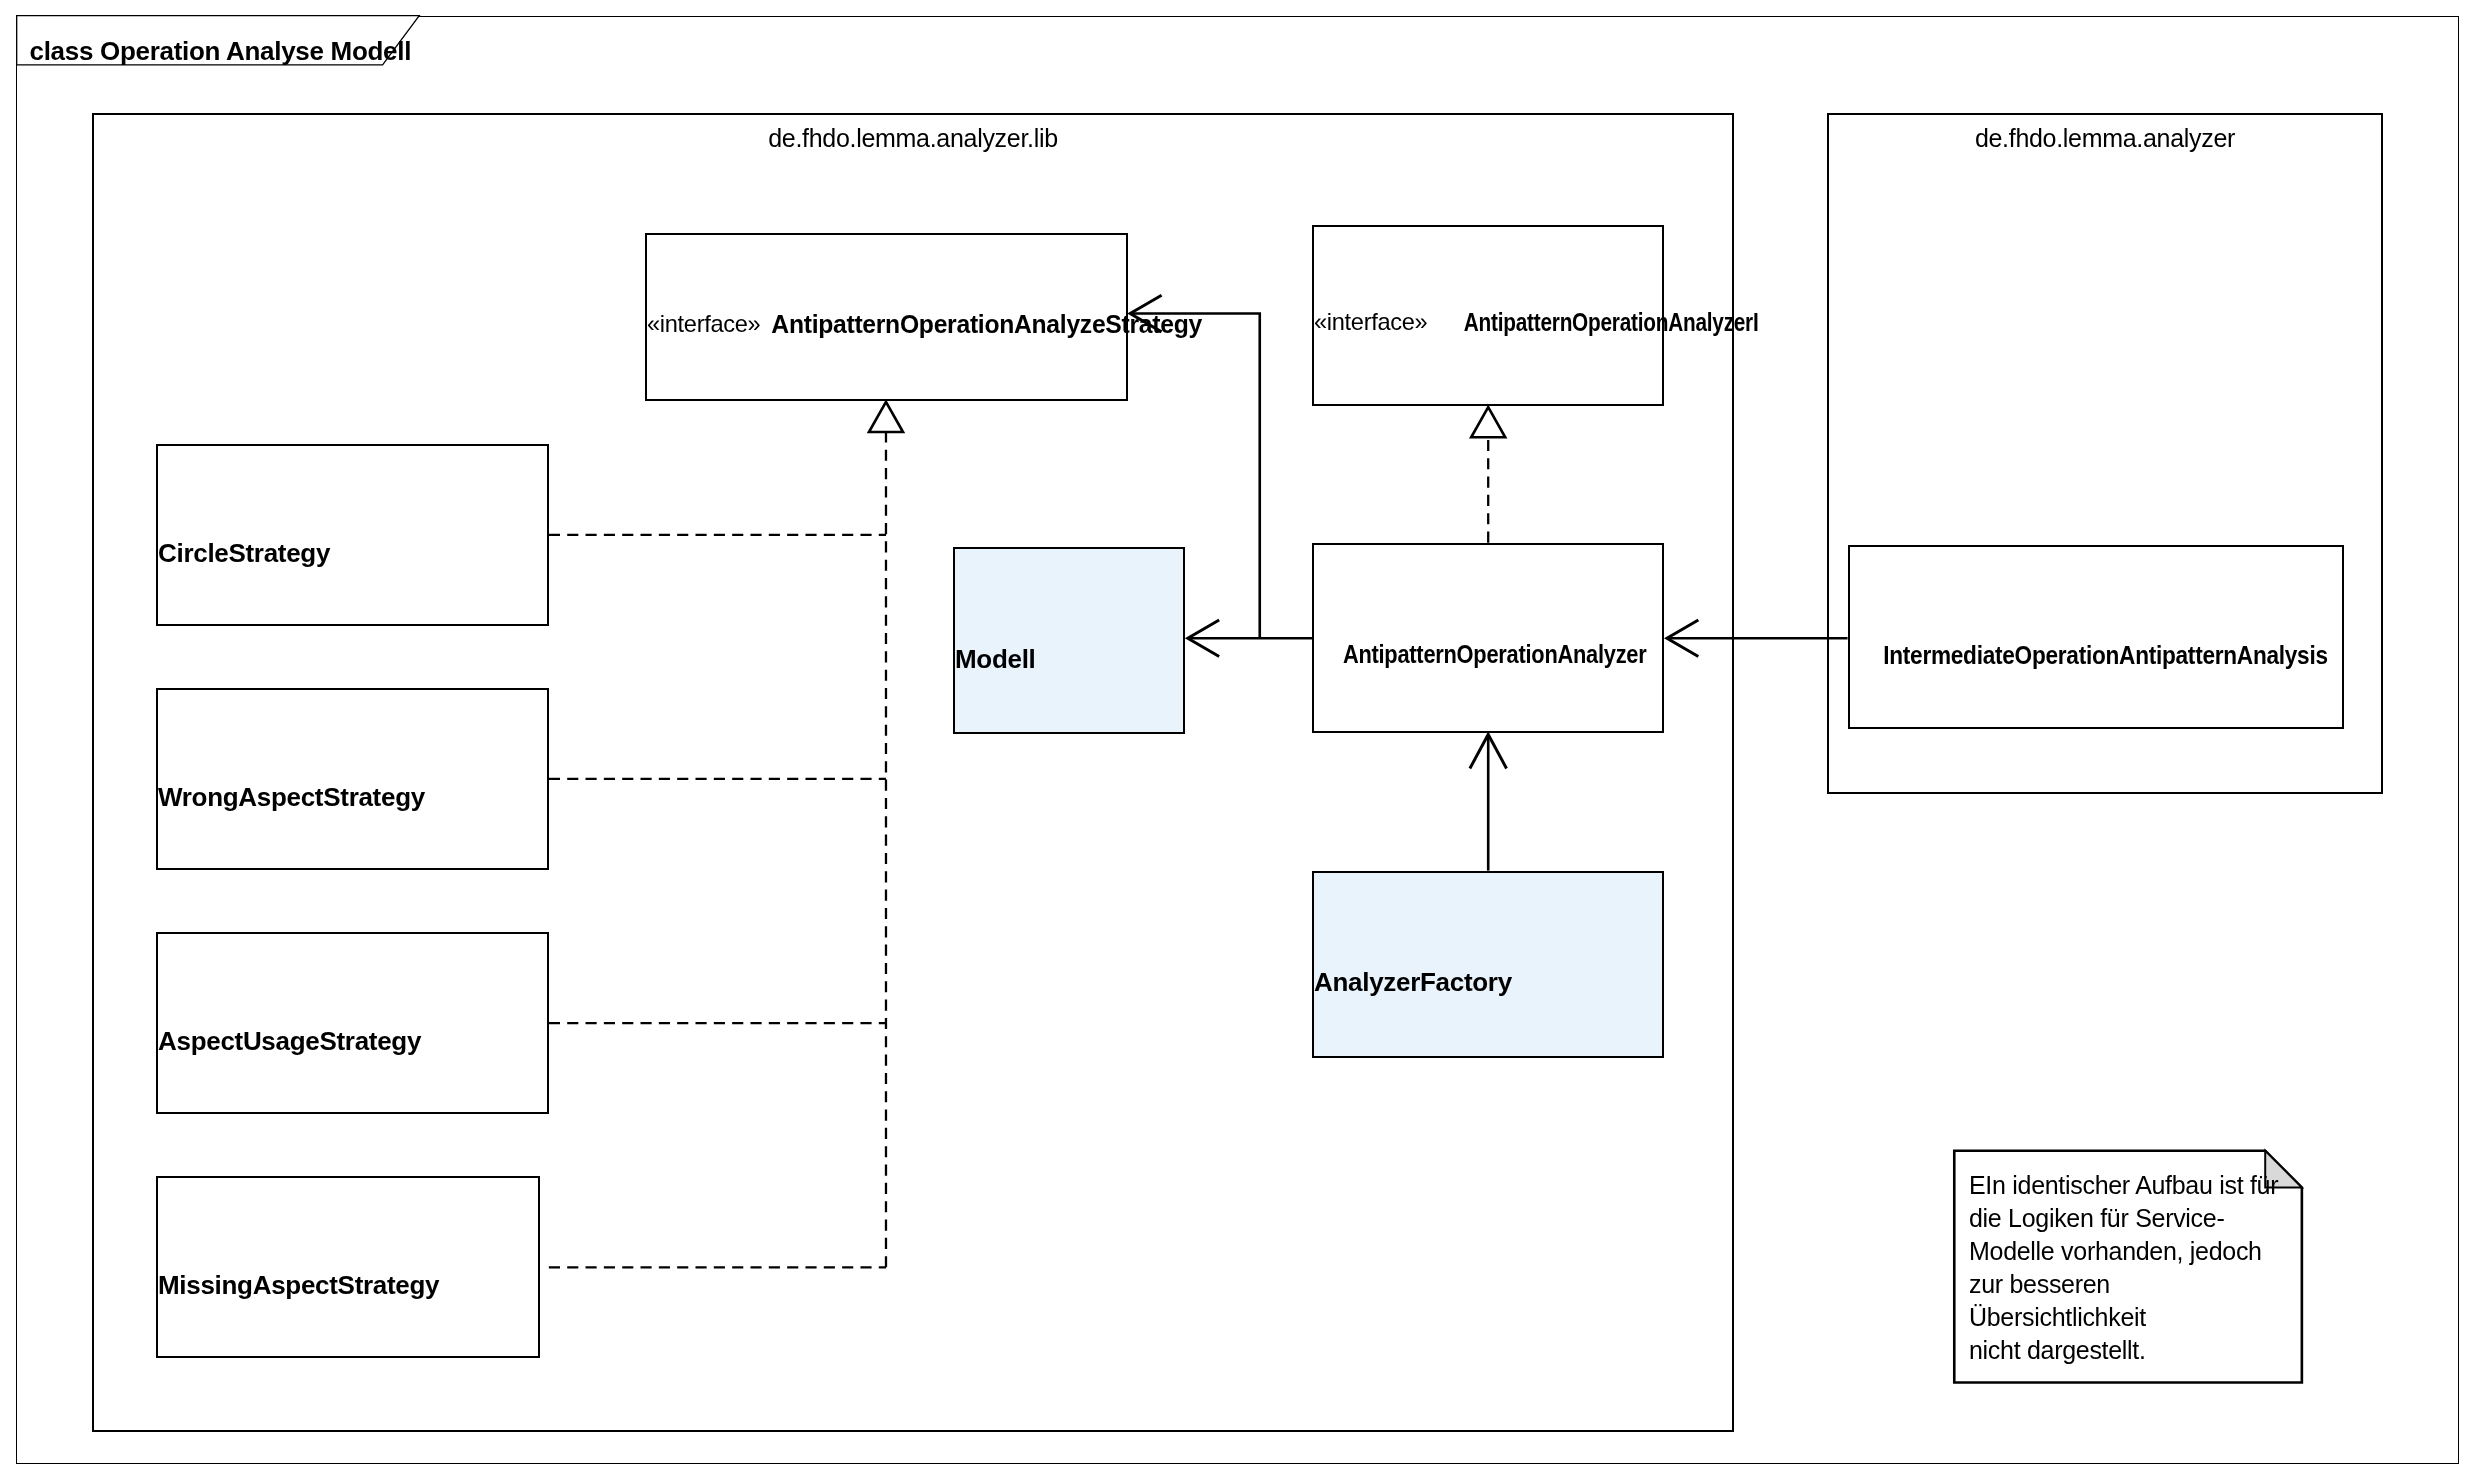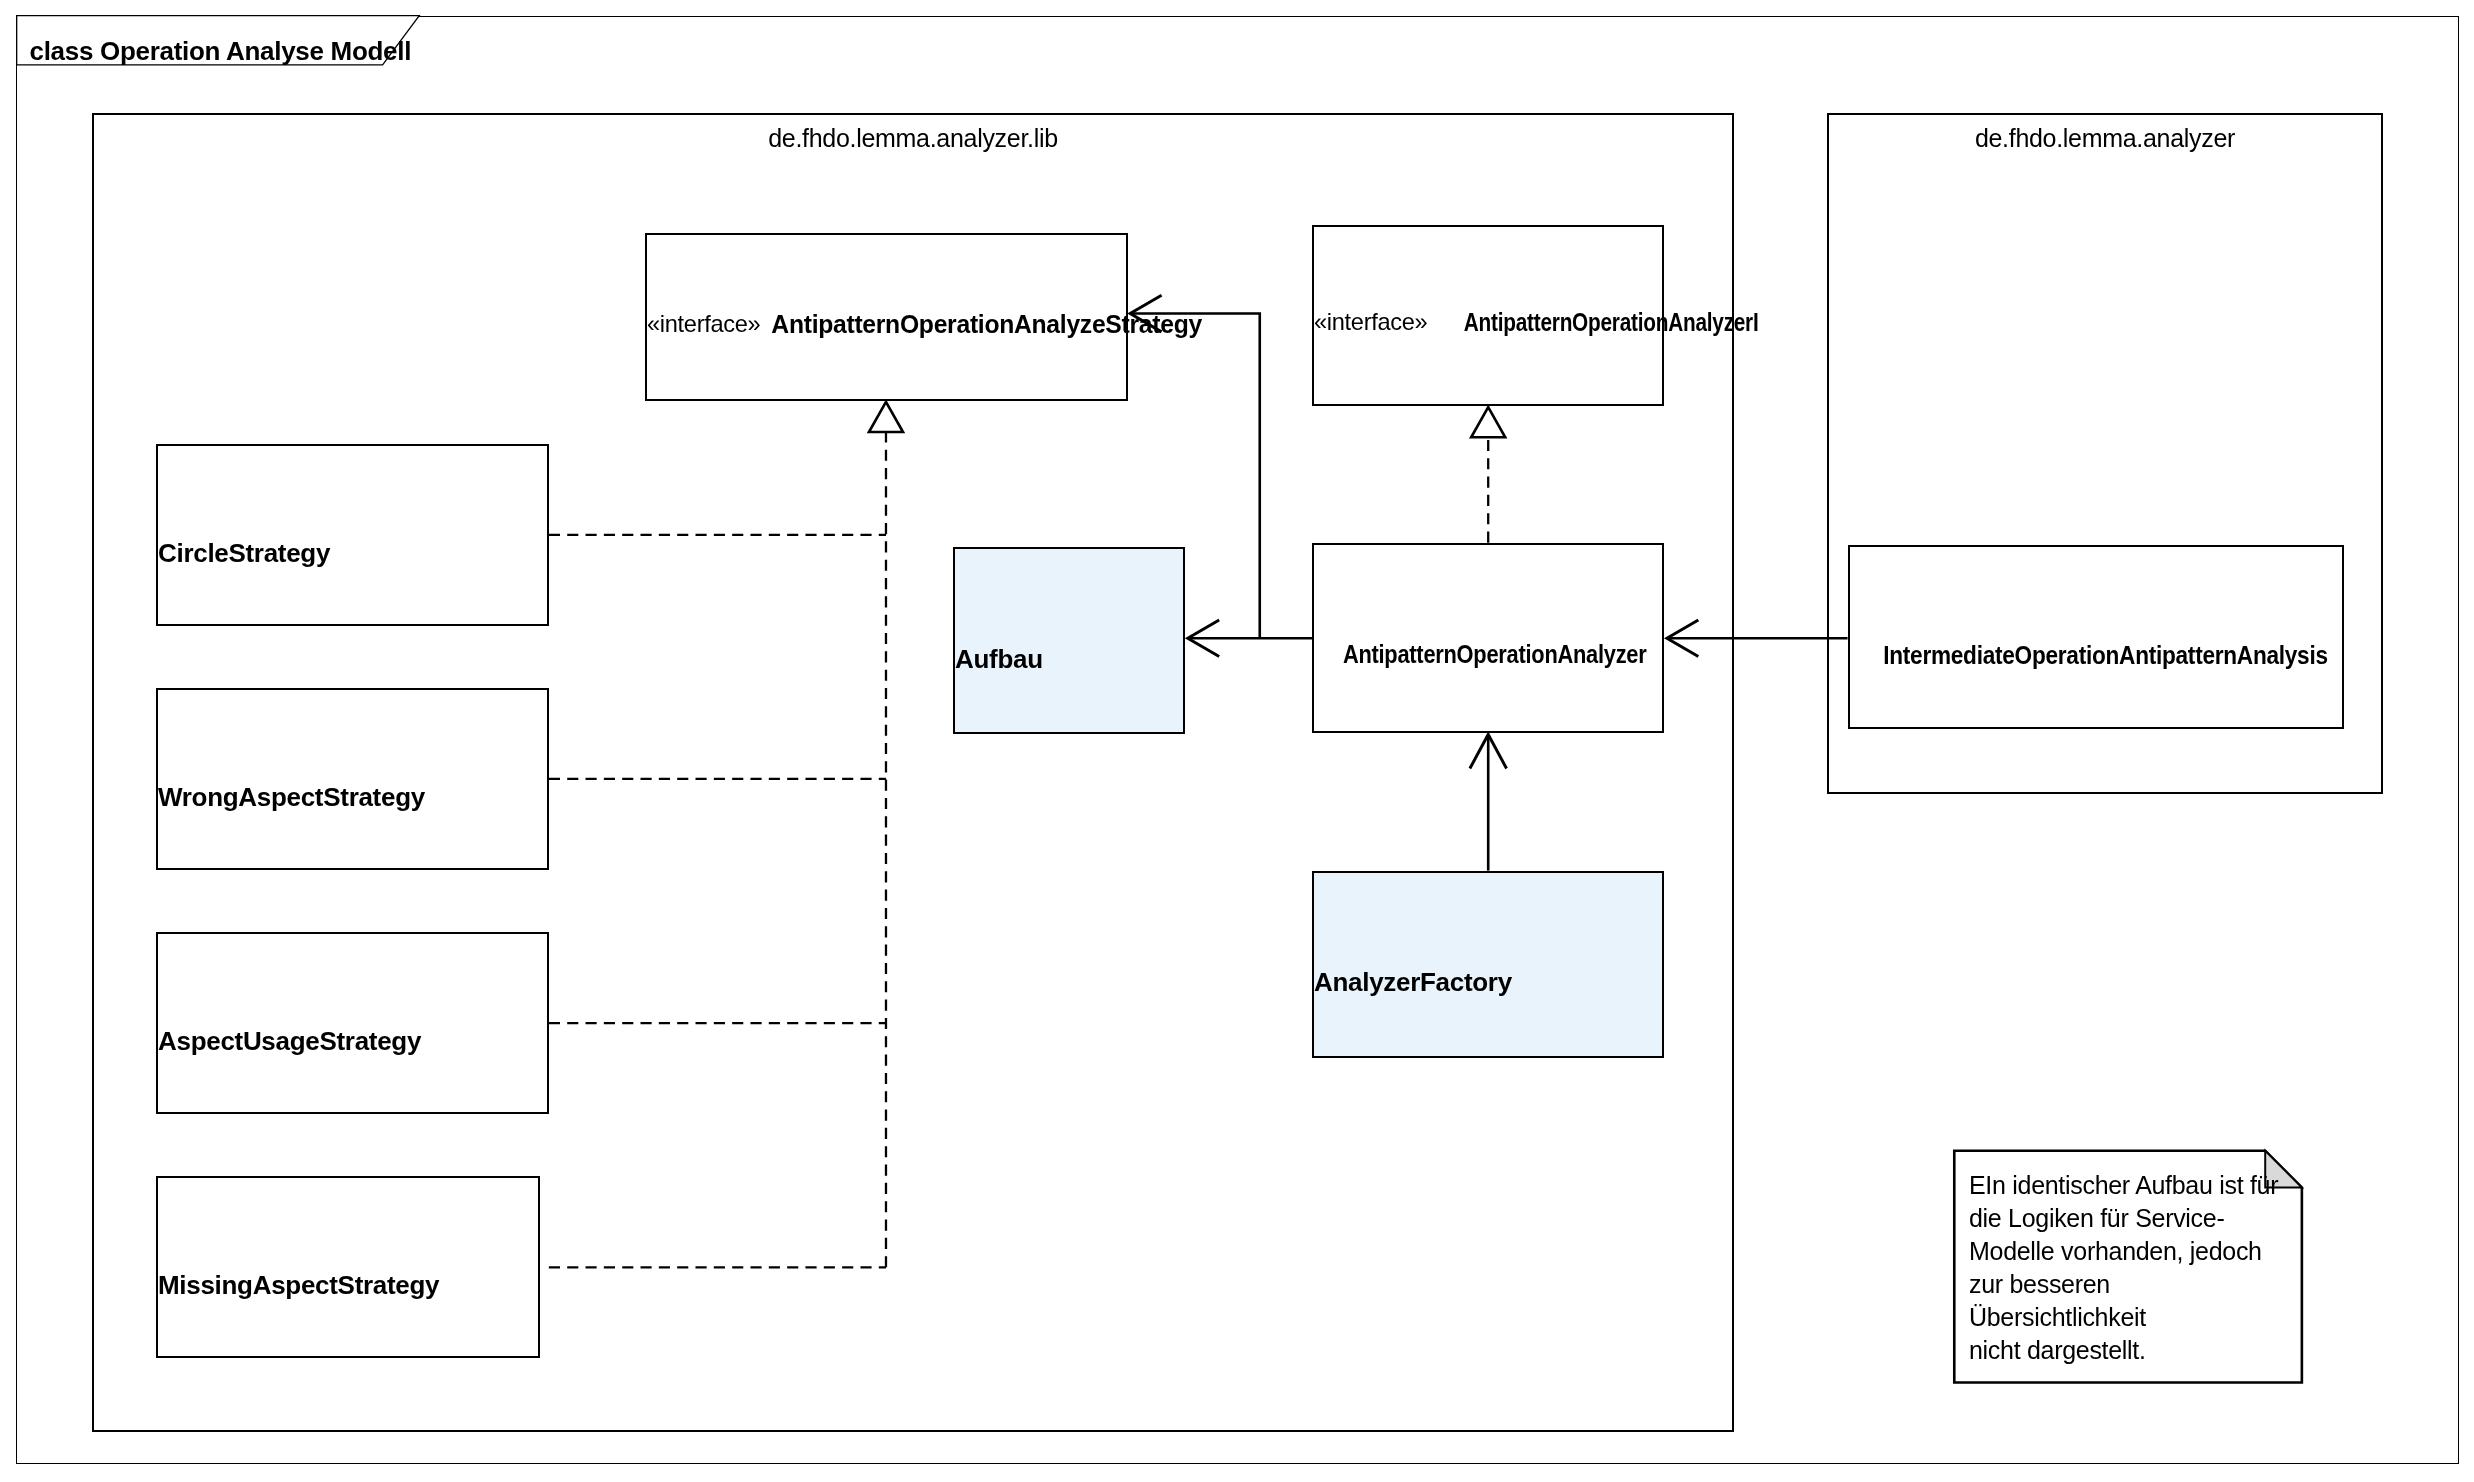--- a/index.html
+++ b/index.html
@@ -117,21 +117,21 @@
     <span class="name">WrongAspectStrategy</span>
   </div>
   <div class="box" style="left:156px;top:932px;width:393px;height:182px;padding-top:37px;">
     <span class="name">AspectUsageStrategy</span>
   </div>
   <div class="box" style="left:156px;top:1176px;width:384px;height:182px;padding-top:37px;">
     <span class="name">MissingAspectStrategy</span>
   </div>
 
   <div class="box pre" style="left:953px;top:547px;width:232px;height:187px;padding-top:38px;">
-    <span class="name">Aufbau</span>
+    <span class="name">Modell</span>
   </div>
 
   <div class="box" style="left:1312px;top:543px;width:352px;height:190px;padding-top:33px;">
     <span class="name fs38 cx84">AntipatternOperationAnalyzer</span>
   </div>
 
   <div class="box pre" style="left:1312px;top:871px;width:352px;height:187px;padding-top:35px;text-align:right;">
     <span class="name">AnalyzerFactory</span>
   </div>
 

